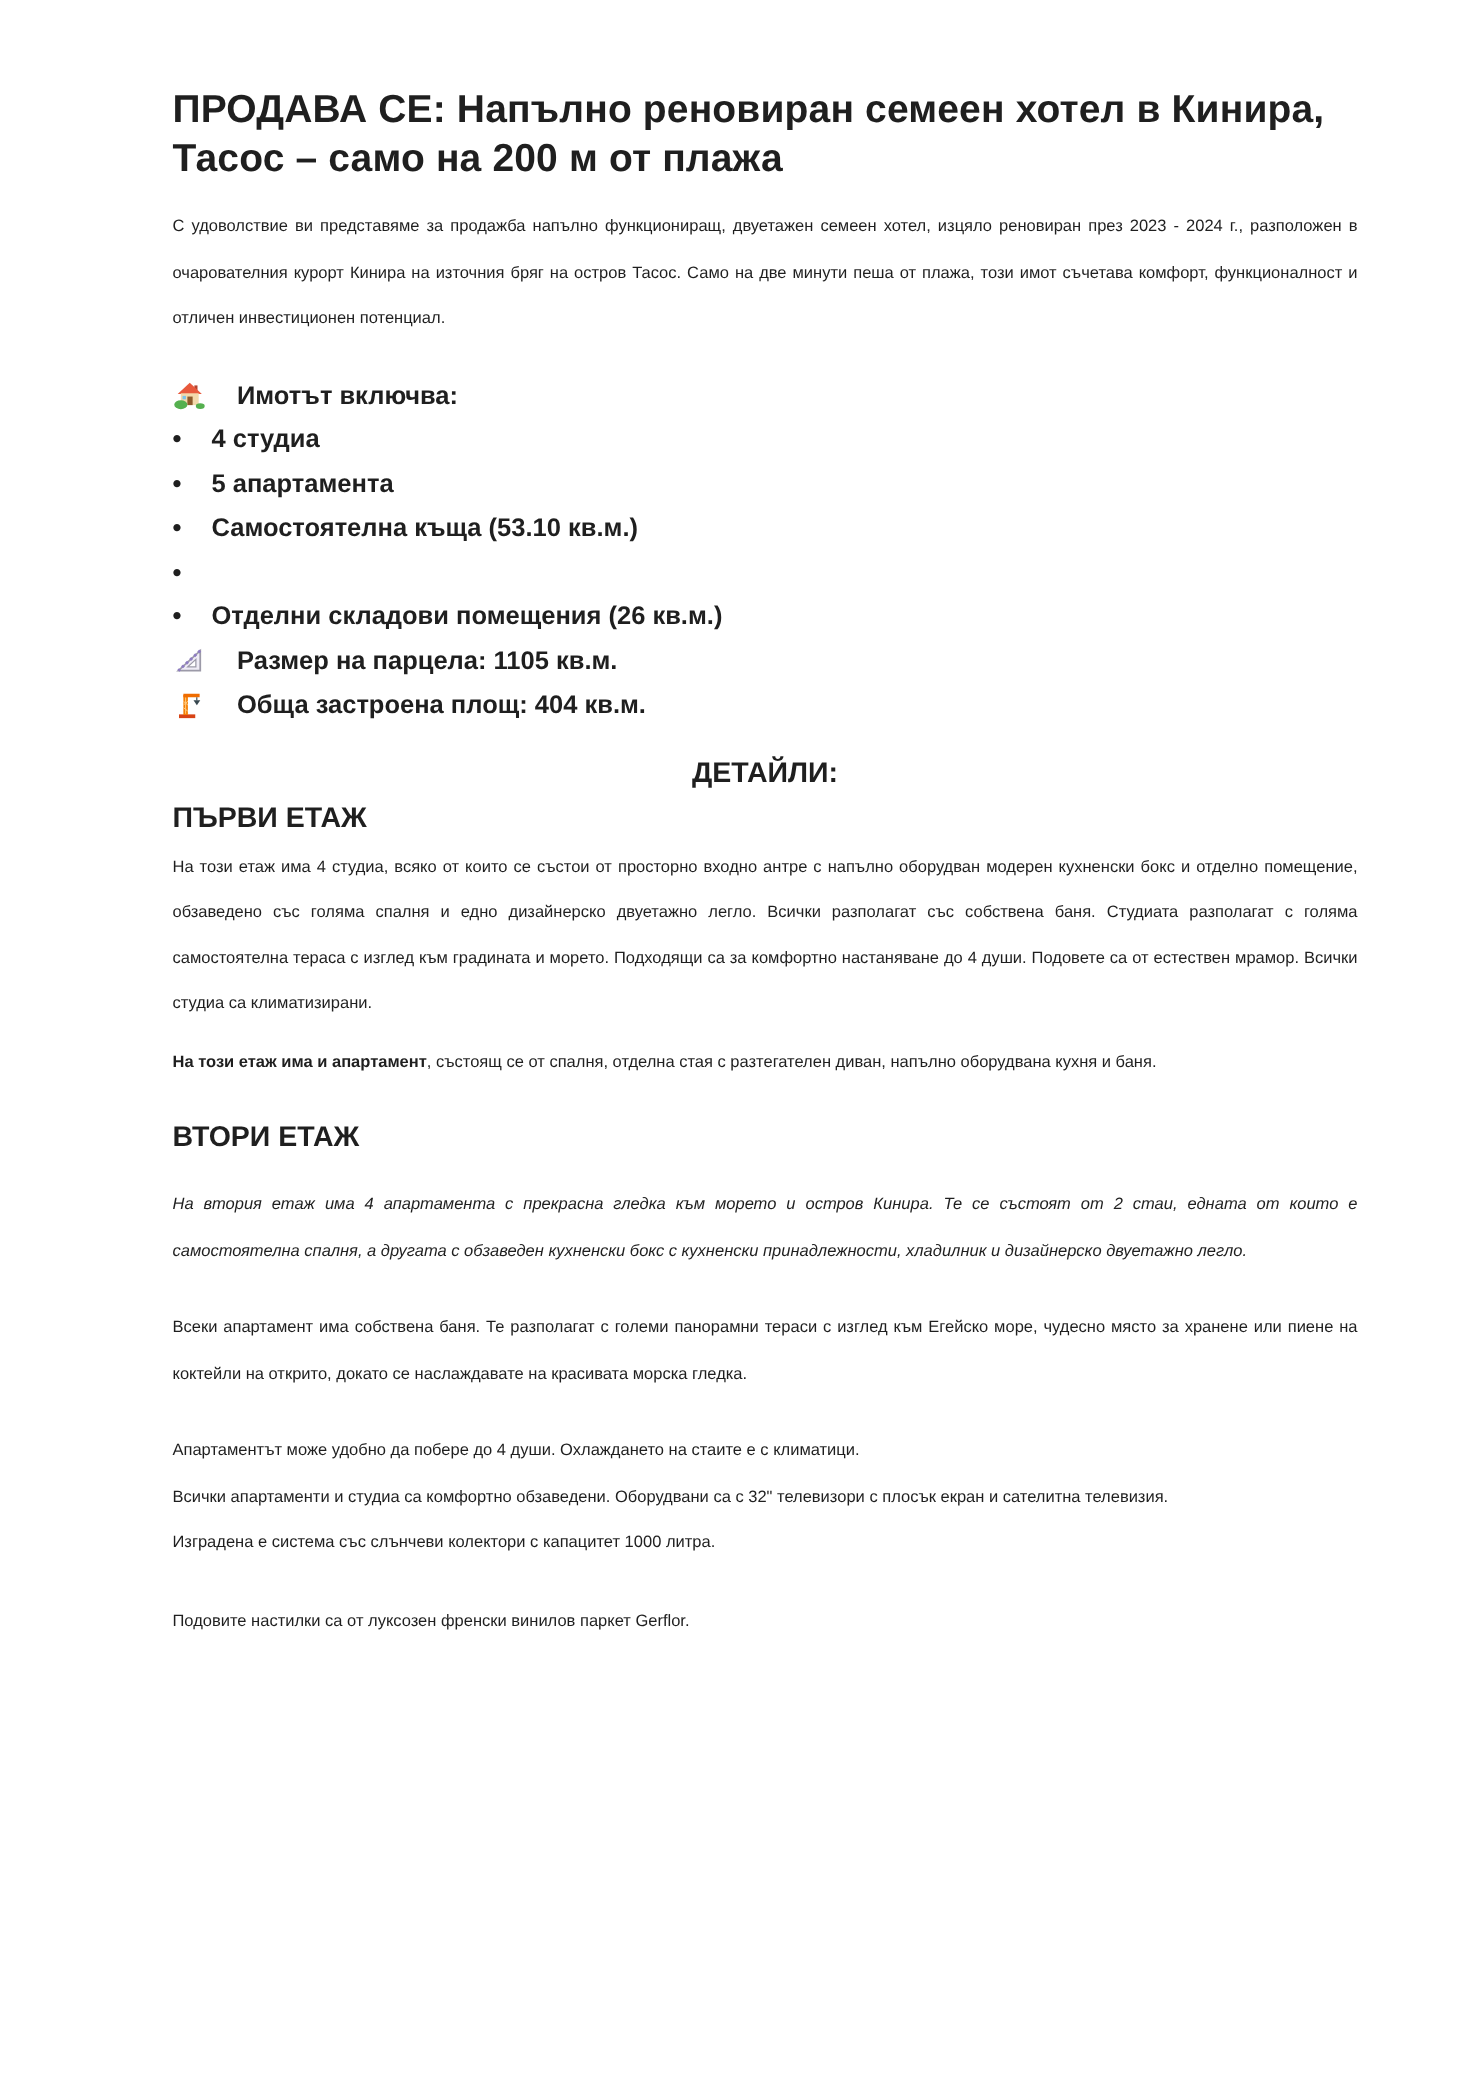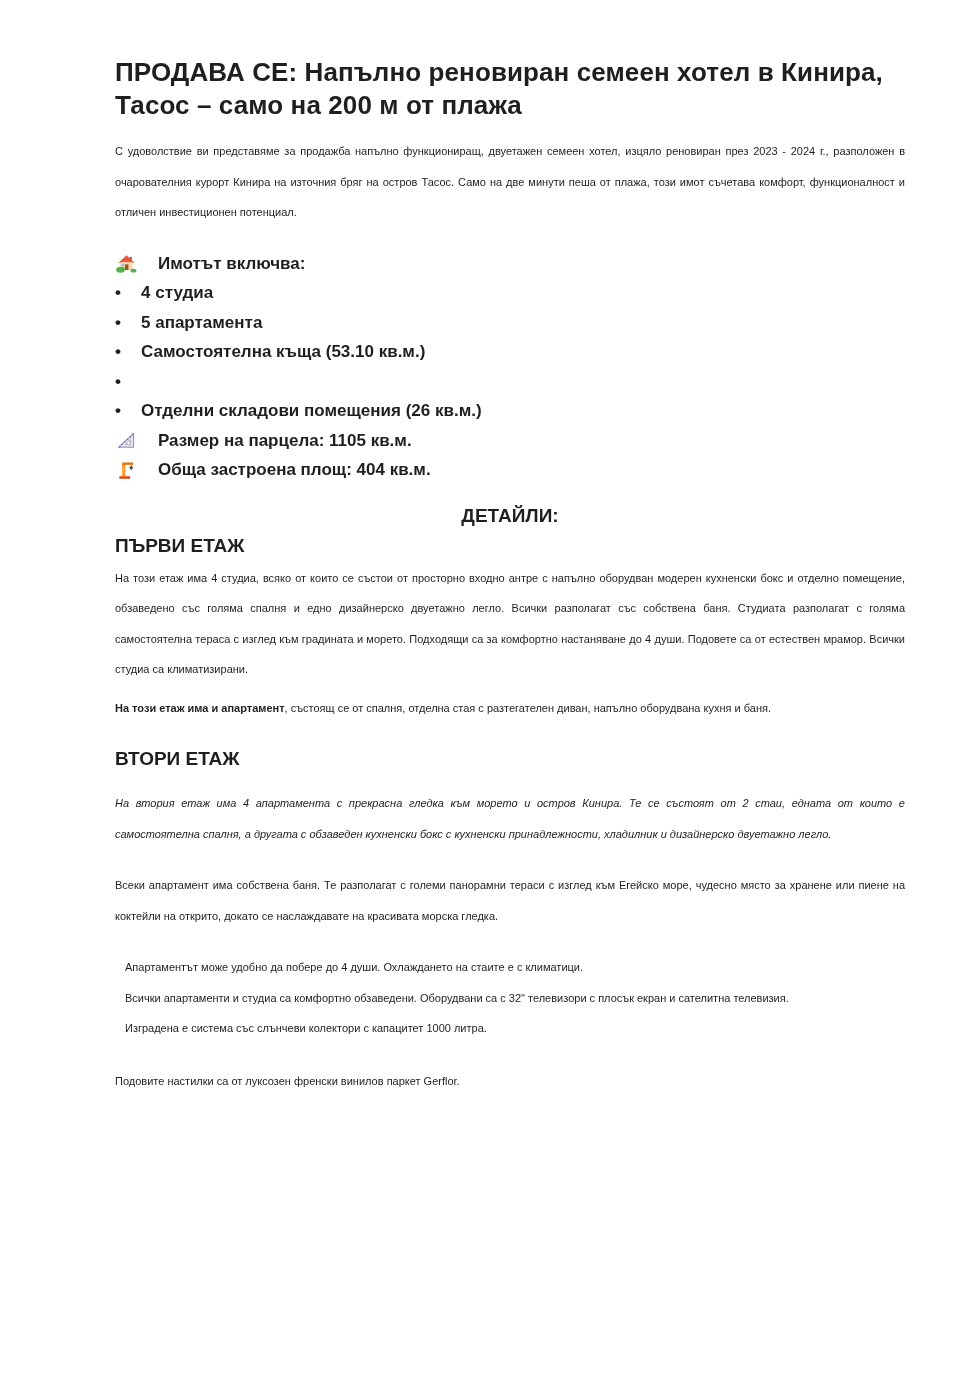--- a/index.html
+++ b/index.html
@@ -62,21 +62,21 @@
   }
   h2.section-heading {
     font-size: 19px;
     line-height: 30px;
     font-weight: bold;
     margin: 0;
   }
   h2.underlined { }
   .mt-details { margin-top: 18px; text-align: center; }
   .mt-floor2 { margin-top: 5px; margin-bottom: 7px; }
-  .lines-block { margin: 0 0 22px 10px; }
+  .lines-block { margin: 0 0 22px 0; }
   .lines-block p { margin: 0; }
   b.inline-bold { font-weight: bold; }
 </style>
 </head>
 <body>
 
 <div class="page">
 
   <h1 class="doc-title">ПРОДАВА СЕ: Напълно реновиран семеен хотел в Кинира, Тасос – само на 200 м от плажа</h1>
 

